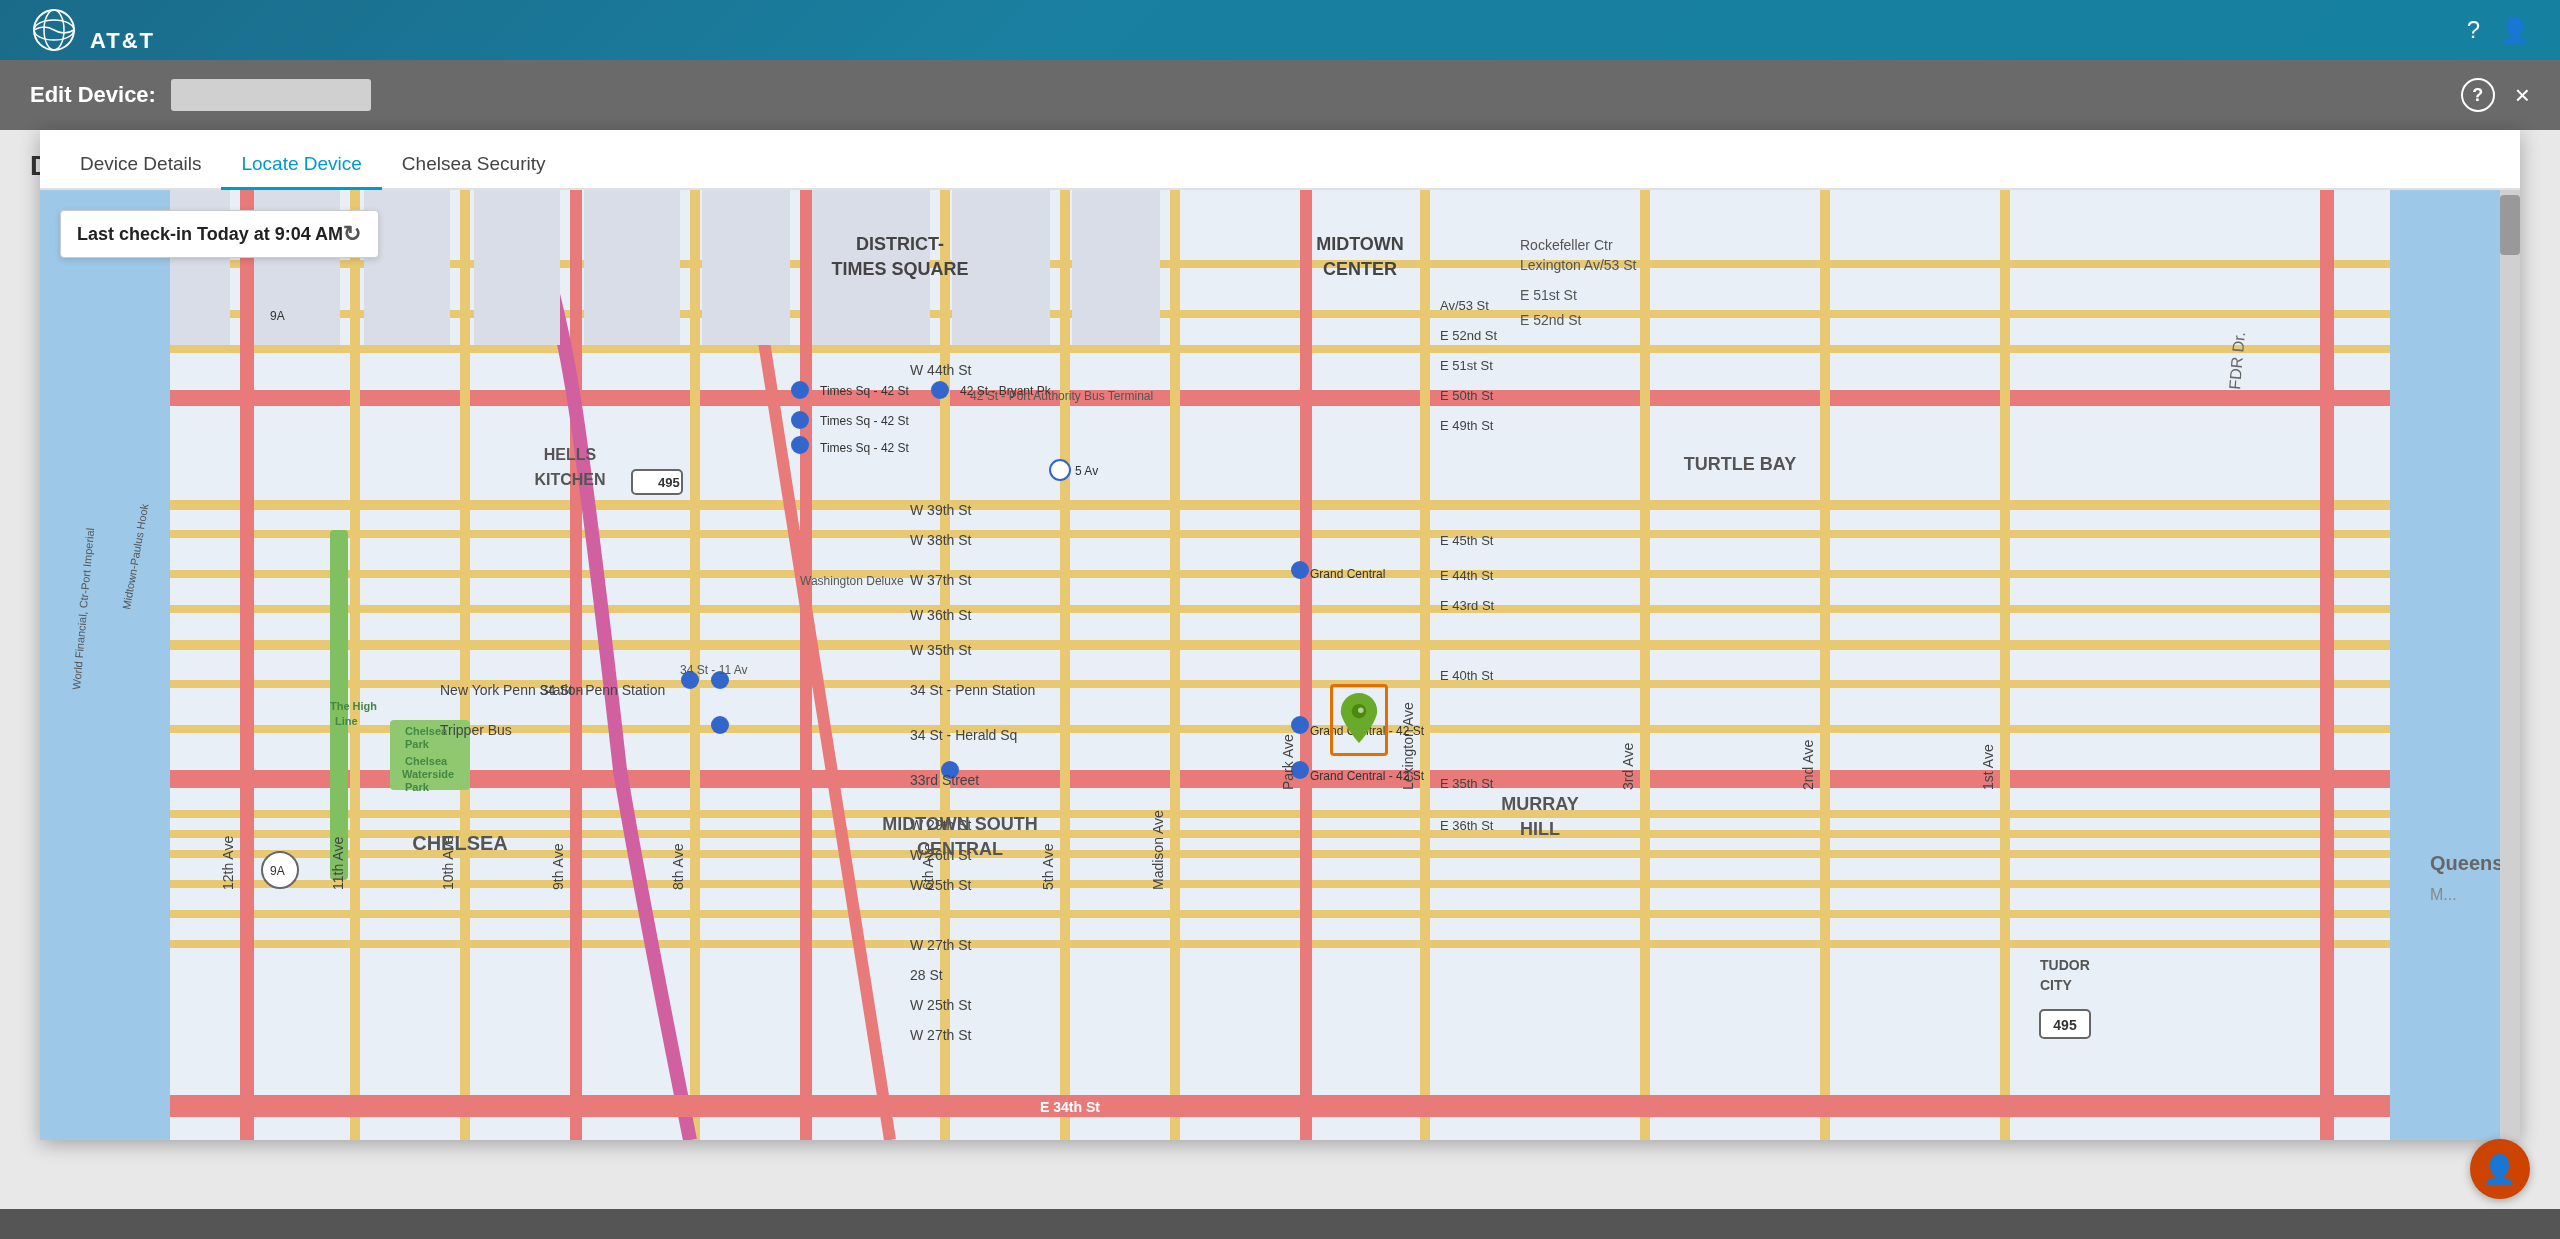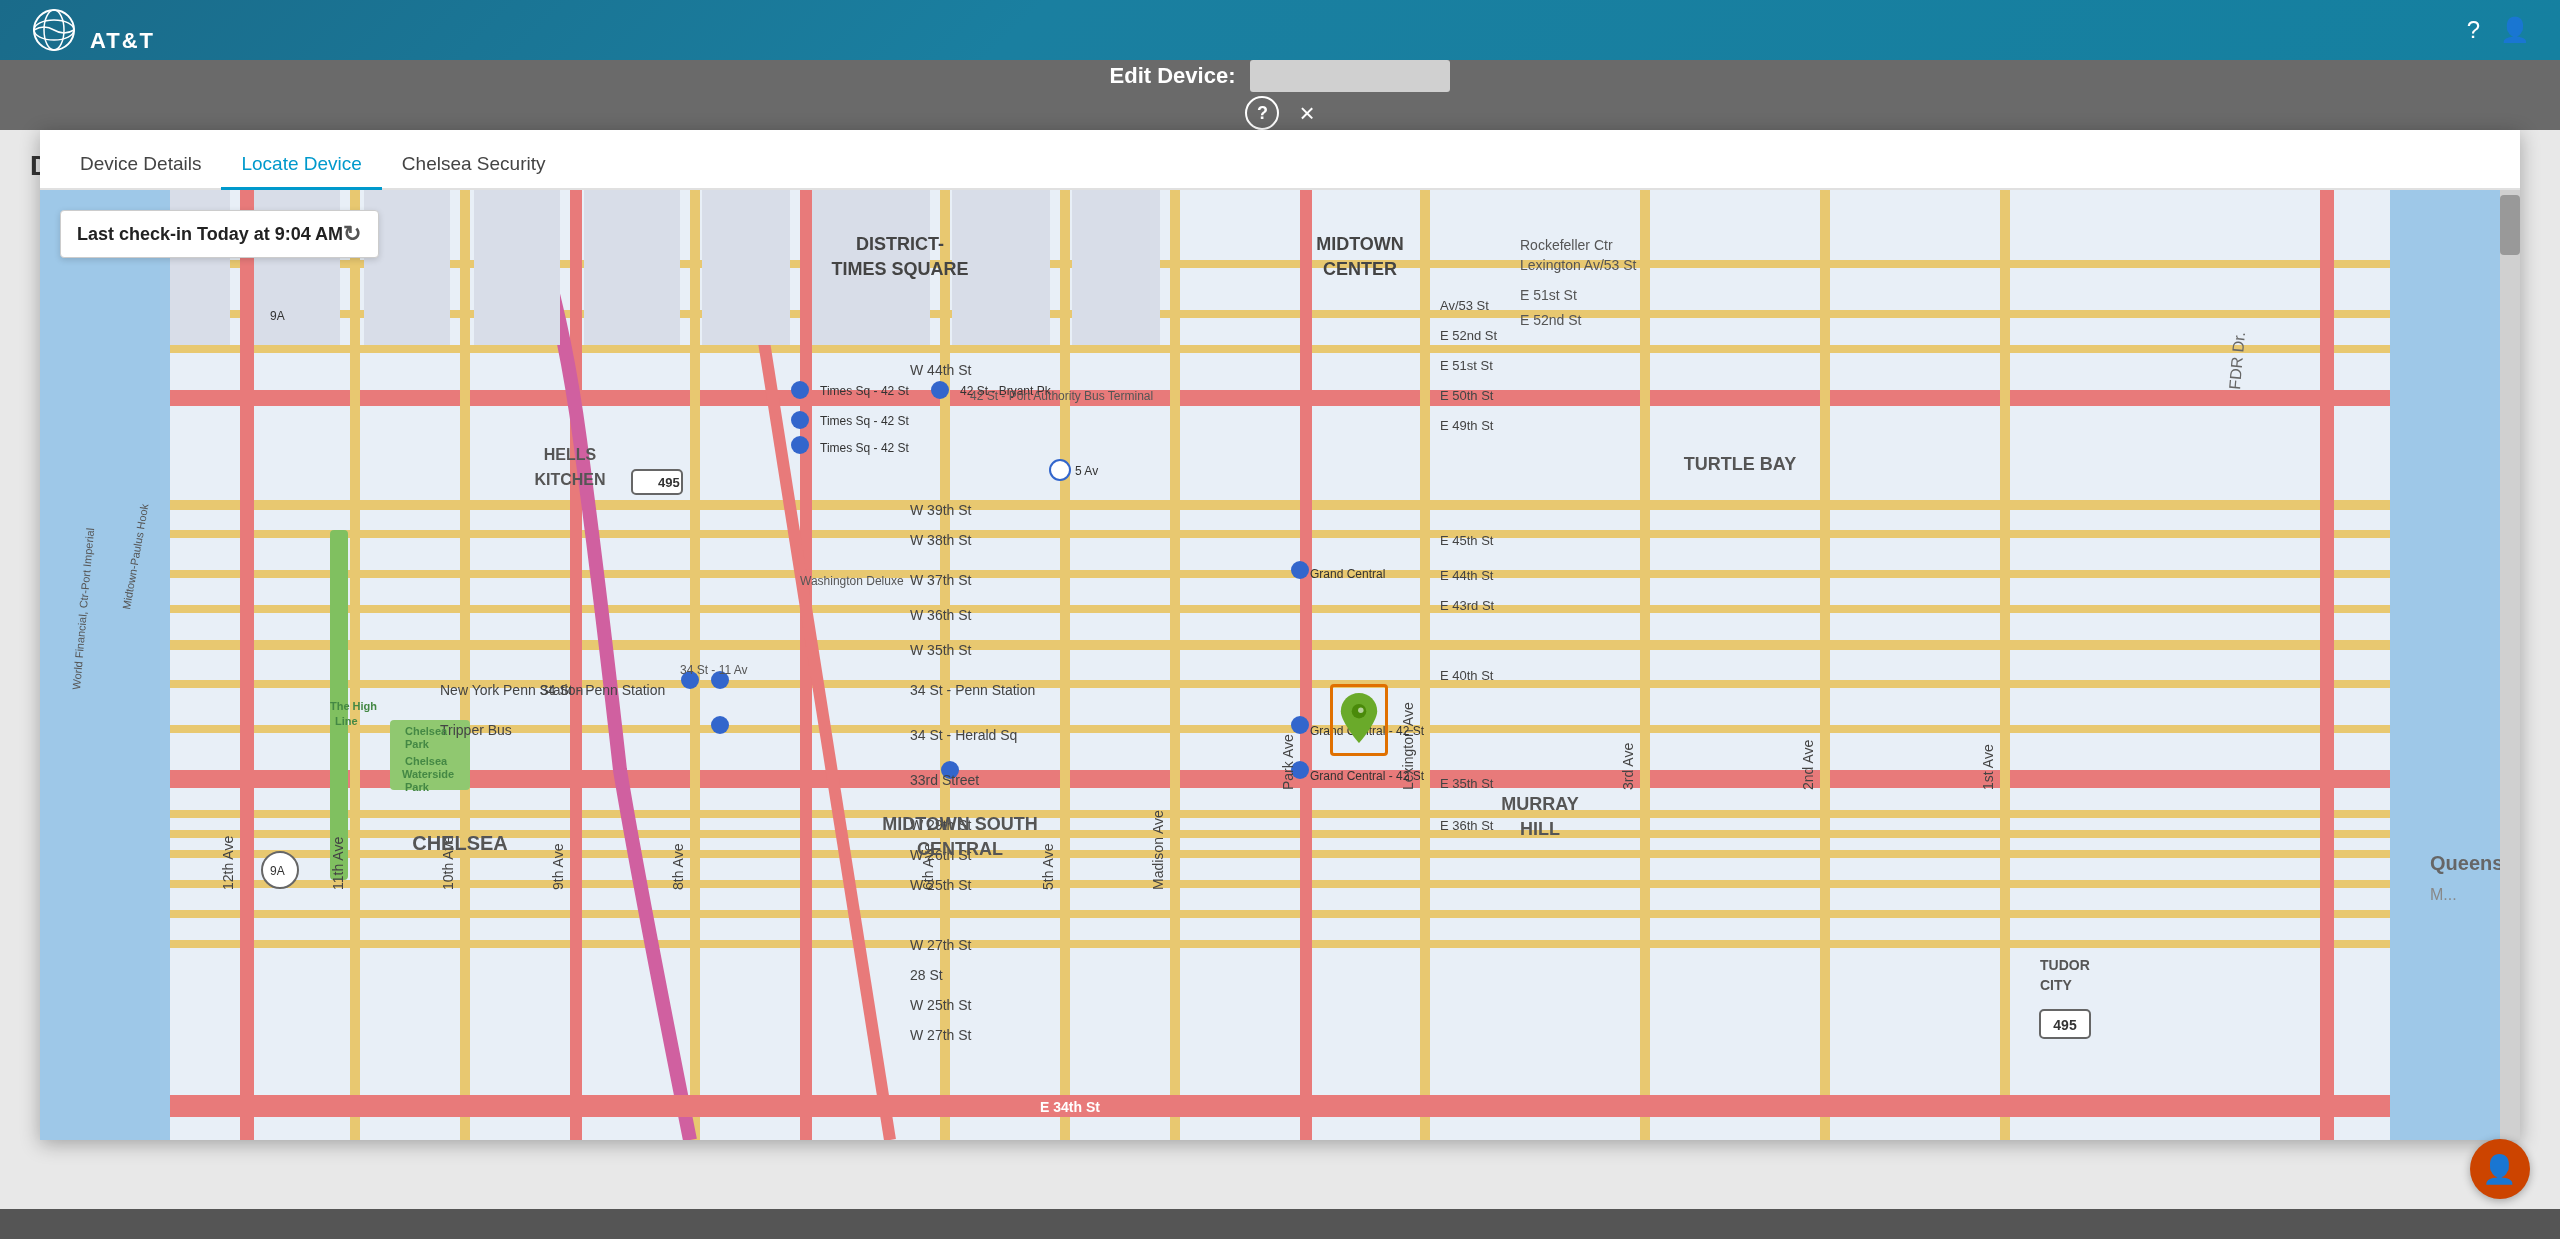--- a/index.html
+++ b/index.html
@@ -57,21 +57,20 @@
 
     
     .modal-header {
       width: 100%;
       height: 70px;
       background: #6a6a6a;
       display: flex;
       align-items: center;
       justify-content: space-between;
       padding: 0 30px;
-      flex-direction: column;
     }
 
     .modal-title-area {
       display: flex;
       align-items: center;
       gap: 15px;
     }
 
     .modal-title-label {
       color: white;

